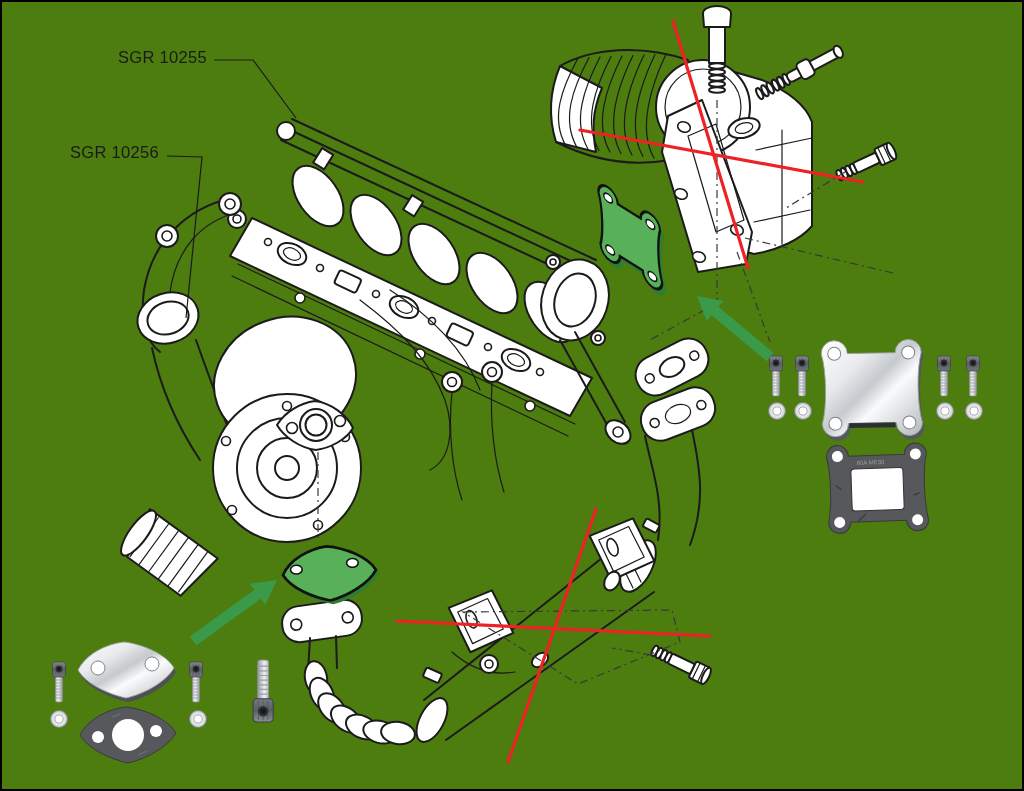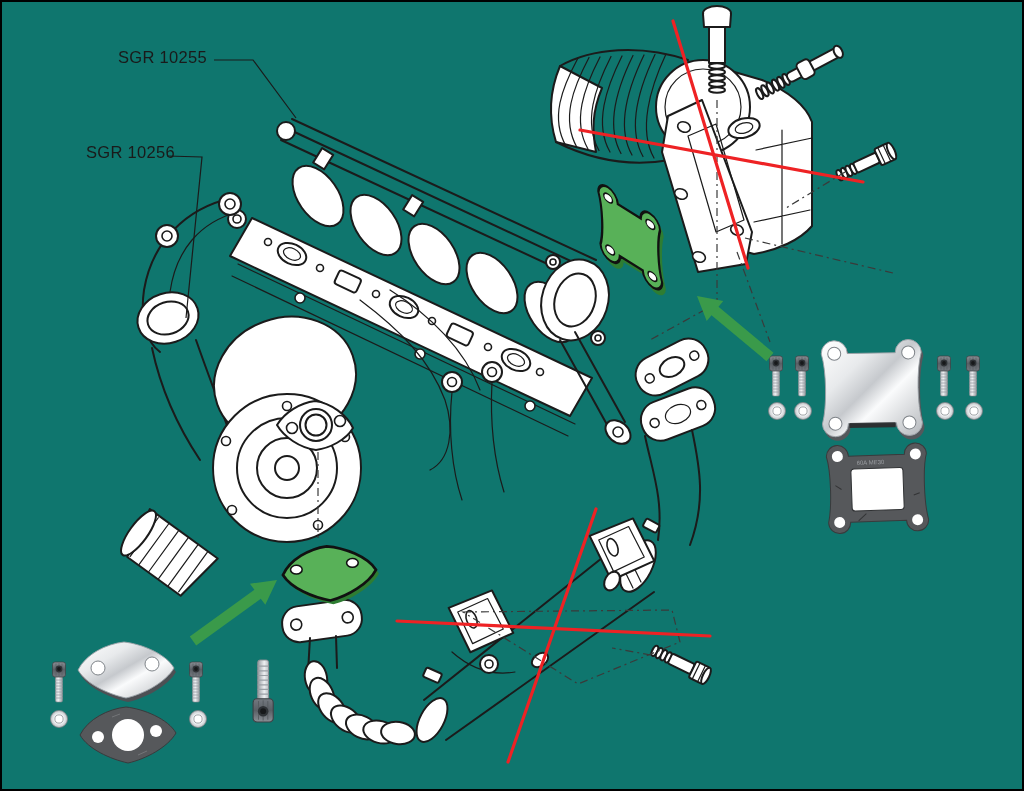--- a/index.html
+++ b/index.html
@@ -1,16 +1,16 @@
 <!DOCTYPE html>
 <html><head>
 <meta charset="utf-8">
 <style>
   html,body{margin:0;padding:0;background:#e8e8e8;font-family:"Liberation Sans",sans-serif;}
-  .stage{position:relative;width:1024px;height:791px;background:#0f766e;overflow:hidden;margin:0 auto;}
+  .stage{position:relative;width:1024px;height:791px;background:#4d7c0f;overflow:hidden;margin:0 auto;}
   .frame{position:absolute;inset:0;border:2px solid #000;box-sizing:border-box;pointer-events:none;}
   .plabel{position:absolute;font-size:16.5px;color:#1a1a1a;letter-spacing:.3px;white-space:nowrap;}
   svg{position:absolute;left:0;top:0;}
   .ln{fill:#fff;stroke:#1b1b1b;stroke-width:2;stroke-linejoin:round;stroke-linecap:round;}
   .lnf{fill:none;stroke:#1b1b1b;stroke-width:2;stroke-linejoin:round;stroke-linecap:round;}
   .thin{fill:none;stroke:#1b1b1b;stroke-width:1.2;stroke-linejoin:round;stroke-linecap:round;}
   .hole{fill:#fff;stroke:#1b1b1b;stroke-width:1.6;}
   .dash{fill:none;stroke:#3a3a3a;stroke-width:1.2;stroke-dasharray:8 4 2 4;}
   .leader{fill:none;stroke:#1b1b1b;stroke-width:1.2;}
   .gtext{font-family:"Liberation Sans",sans-serif;}
@@ -395,16 +395,16 @@
   <g stroke="#ee2224" stroke-width="3.2" stroke-linecap="round">
     <line x1="596" y1="509" x2="508" y2="762"></line>
     <line x1="397" y1="621" x2="710" y2="636"></line>
   </g>
 
   <polyline class="leader" points="214,60 253,60 296,118"></polyline>
   <polyline class="leader" points="167,156 202,157 186,318"></polyline>
 </svg>
 
 <div class="plabel" style="left:118px;top:48px;">SGR 10255</div>
-<div class="plabel" style="left:70px;top:143px;margin-left:16px;">SGR 10256</div>
+<div class="plabel" style="left:70px;top:143px;">SGR 10256</div>
 
 <div class="frame"></div>
 </div>
 
 </body></html>

